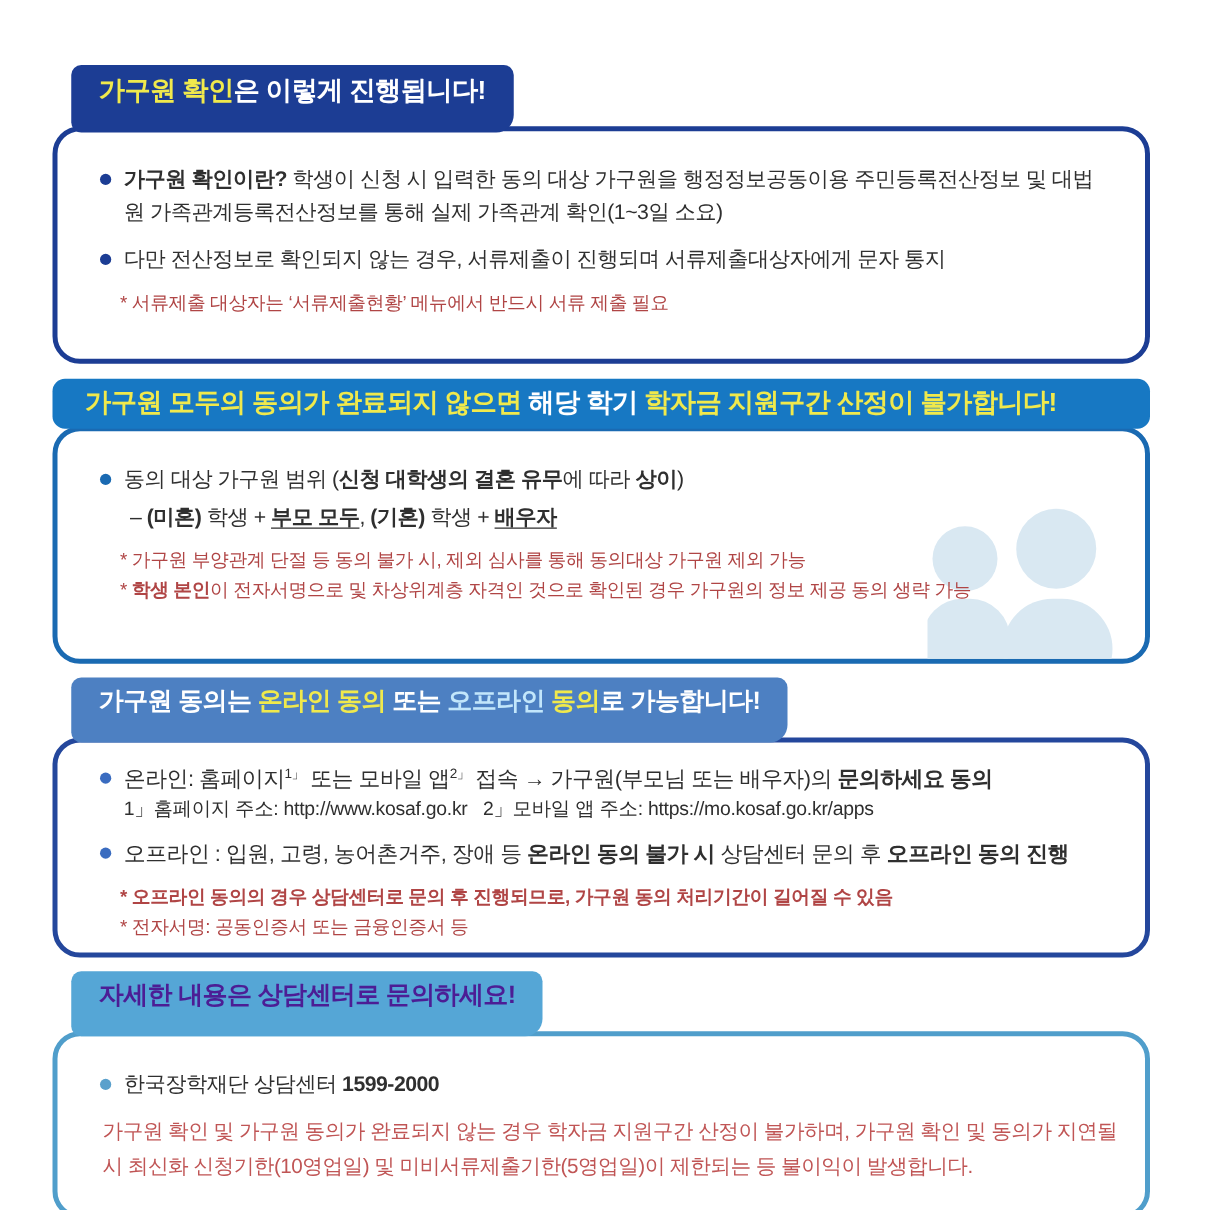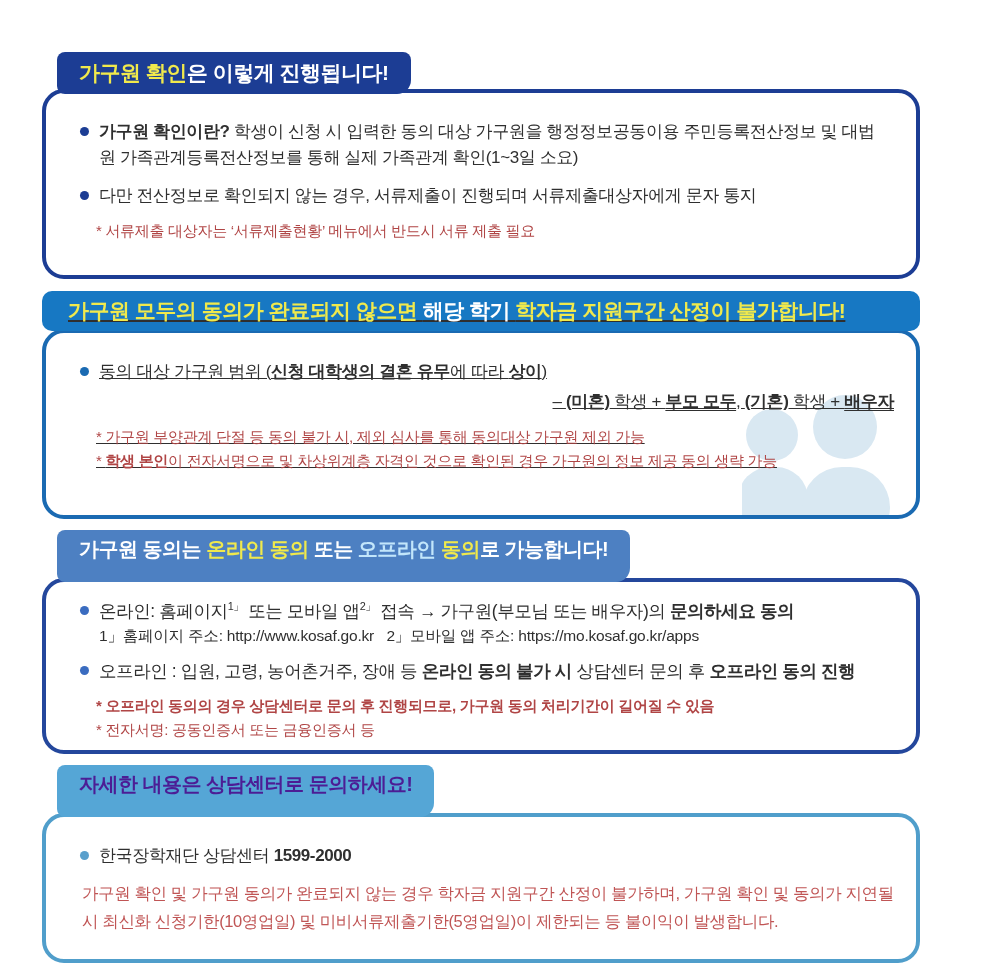--- a/index.html
+++ b/index.html
@@ -17,57 +17,57 @@
     --ink:#2f2f2f;
     --family:#d9e8f2;
   }
   *{margin:0;padding:0;box-sizing:border-box;}
   html,body{background:#ffffff;}
   body{font-family:"Liberation Sans","DejaVu Sans",sans-serif;color:var(--ink);}
   .page{position:relative;width:982px;height:968px;background:#fff;overflow:hidden;}
   .wrap{position:absolute;left:42px;top:0;width:878px;}
 
   
-  .badge{display:inline-block;position:relative;z-index:2;height:42px;line-height:42px;
+  .badge{display:inline-block;position:relative;z-index:2;height:54px;line-height:42px;
          padding:0 22px;border-radius:8px 8px 14px 8px;font-size:21px;font-weight:700;
          letter-spacing:-0.5px;margin-left:15px;}
   .badge1{background:var(--navy);color:#fff;}
   .badge3,.badge4{height:52px;line-height:38px;font-size:20px;}
   .badge3{background:var(--slate);color:#fff;}
   .badge4{background:var(--sky);color:#4c1d95;}
 
   
   .bar{position:relative;z-index:2;height:40px;line-height:40px;border-radius:10px;
        background:var(--azure);padding:0 26px;font-size:21px;font-weight:700;
        letter-spacing:-0.5px;white-space:nowrap;}
 
   
   .box{position:relative;z-index:1;background:#fff;border-radius:22px;overflow:hidden;}
   .box1{border:4px solid var(--navy);height:190px;margin-top:-5px;padding:26px 38px 0 34px;}
   .box2{border:4px solid var(--azure-border);height:190px;margin-top:-2px;padding:26px 22px 0 34px;}
   .box3{border:4px solid var(--navy3);height:176px;margin-top:-4px;padding:16px 22px 0 34px;}
   .box4{border:4px solid var(--sky-border);height:150px;margin-top:-4px;padding:26px 22px 0 34px;}
 
   .sec1{margin-top:52px;}
-  .sec2{margin-top:12px;text-decoration:underline;}
+  .sec2{margin-top:12px;}
   .sec3{margin-top:11px;}
   .sec4{margin-top:11px;}
 
   
   .row{display:flex;align-items:flex-start;}
   .row + .row{margin-top:12px;}
   .dot{flex:0 0 9px;width:9px;height:9px;border-radius:50%;margin:8px 10px 0 0;}
   .d1{background:var(--navy);}
   .d2{background:var(--azure-border);}
   .d3{background:#3a6cc0;}
   .d4{background:#5aa0cc;}
   .txt{font-size:17px;line-height:26px;letter-spacing:-0.4px;}
   .txt3{font-size:17.5px;}
 
-  .subline{margin:4px 0 0 24px;font-size:17px;line-height:26px;letter-spacing:-0.4px;text-align:right;}
+  .subline{margin:4px 0 0 24px;font-size:17px;line-height:26px;letter-spacing:-0.4px;}
   .urls{margin:0 0 0 19px;font-size:15.5px;line-height:24px;letter-spacing:-0.2px;white-space:pre-wrap;}
 
   .notes{margin-top:10px;margin-left:16px;}
   .note{font-size:15px;line-height:24px;letter-spacing:-0.3px;color:var(--red);}
   .note-bold{font-weight:700;}
   .para4{margin:10px 0 0 2px;font-size:16.5px;line-height:28px;letter-spacing:-0.4px;color:var(--red4);}
 
   
   .seg-b{font-weight:700;}
   .seg-bu{font-weight:700;text-decoration:underline;text-underline-offset:3px;}

